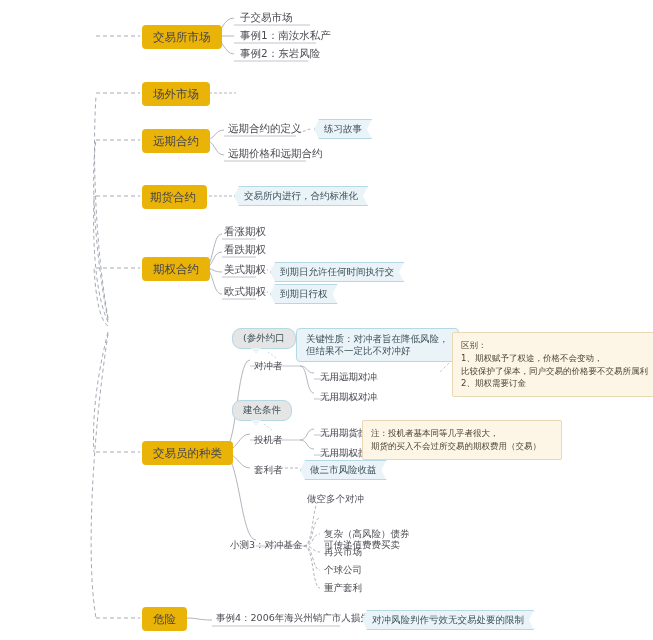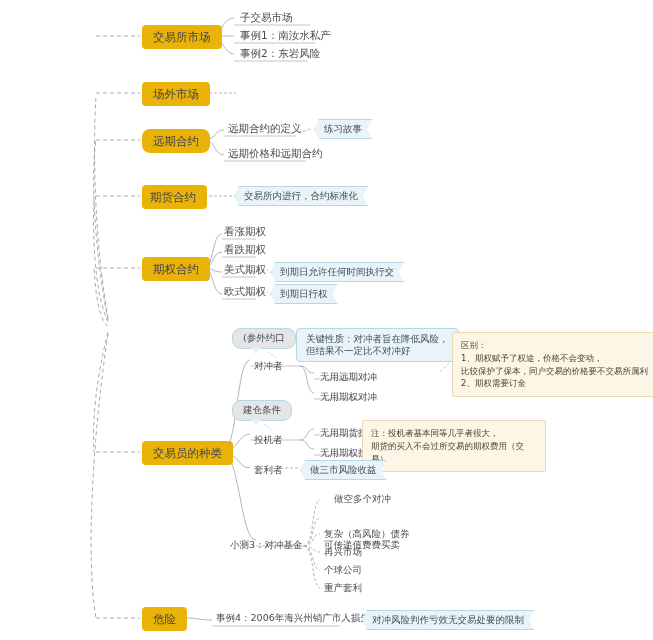--- a/index.html
+++ b/index.html
@@ -236,21 +236,21 @@
   </svg>
 
 
   <div class="node n-l1" style="left:142px; top:25px;">交易所市场</div>
   <div class="node n-plain" style="left:238px; top:10px;">子交易市场</div>
   <div class="node n-plain" style="left:238px; top:28px;">事例1：南汝水私产</div>
   <div class="node n-plain" style="left:238px; top:46px;">事例2：东岩风险</div>
 
   <div class="node n-l1" style="left:142px; top:82px;">场外市场</div>
 
-  <div class="node n-l1" style="left:142px; top:129px;border-radius:8px;">远期合约</div>
+  <div class="node n-l1" style="left:142px; top:129px;">远期合约</div>
   <div class="node n-plain" style="left:226px; top:121px;">远期合约的定义</div>
   <div class="node n-plain" style="left:226px; top:146px;">远期价格和远期合约</div>
   <div class="node n-flag" style="left:314px; top:119px;">练习故事</div>
 
   <div class="node n-l1" style="left:142px; top:185px;padding-left:8px;">期货合约</div>
   <div class="node n-flag" style="left:234px; top:186px;">交易所内进行，合约标准化</div>
 
   <div class="node n-l1" style="left:142px; top:257px;">期权合约</div>
   <div class="node n-plain" style="left:222px; top:224px;">看涨期权</div>
   <div class="node n-plain" style="left:222px; top:242px;">看跌期权</div>
@@ -271,28 +271,28 @@
   <div class="node n-plain-sm" style="left:318px; top:370px;">无用远期对冲</div>
   <div class="node n-plain-sm" style="left:318px; top:390px;">无用期权对冲</div>
 
   <div class="node n-plain-sm" style="left:252px; top:433px;">投机者</div>
   <div class="n-bubble" style="left:232px; top:400px;">
     <span>建仓条件</span>
     <span class="tail"></span>
   </div>
   <div class="node n-plain-sm" style="left:318px; top:426px;">无用期货投机</div>
   <div class="node n-plain-sm" style="left:318px; top:446px;">无用期权投机</div>
-  <div class="node n-note" style="left:362px; top:420px; width:184px;">注：投机者基本同等几乎者很大，
+  <div class="node n-note" style="left:362px; top:420px; width:200px;">注：投机者基本同等几乎者很大，
 期货的买入不会过所交易的期权费用（交易）</div>
 
   <div class="node n-plain-sm" style="left:252px; top:463px;">套利者</div>
   <div class="node n-flag" style="left:300px; top:460px;">做三市风险收益</div>
 
   <div class="node n-plain-sm" style="left:228px; top:538px;">小测3：对冲基金</div>
-  <div class="node n-plain-sm" style="left:332px; top:492px;">做空多个对冲</div>
+  <div class="node n-plain-sm" style="left:305px; top:492px;">做空多个对冲</div>
   <div class="node n-plain-sm" style="left:322px; top:538px;text-align:center;">可传递值费费买卖</div>
   <div class="node n-plain-sm" style="left:322px; top:527px;">复杂（高风险）债券</div>
   <div class="node n-plain-sm" style="left:322px; top:545px;">再兴市场</div>
   <div class="node n-plain-sm" style="left:322px; top:563px;">个球公司</div>
   <div class="node n-plain-sm" style="left:322px; top:581px;">重产套利</div>
 
   <div class="node n-note" style="left:452px; top:332px; width:226px;">区别：
 1、期权赋予了权途，价格不会变动，
 比较保护了保本，同户交易的价格要不交易所属利
 2、期权需要订金</div>

